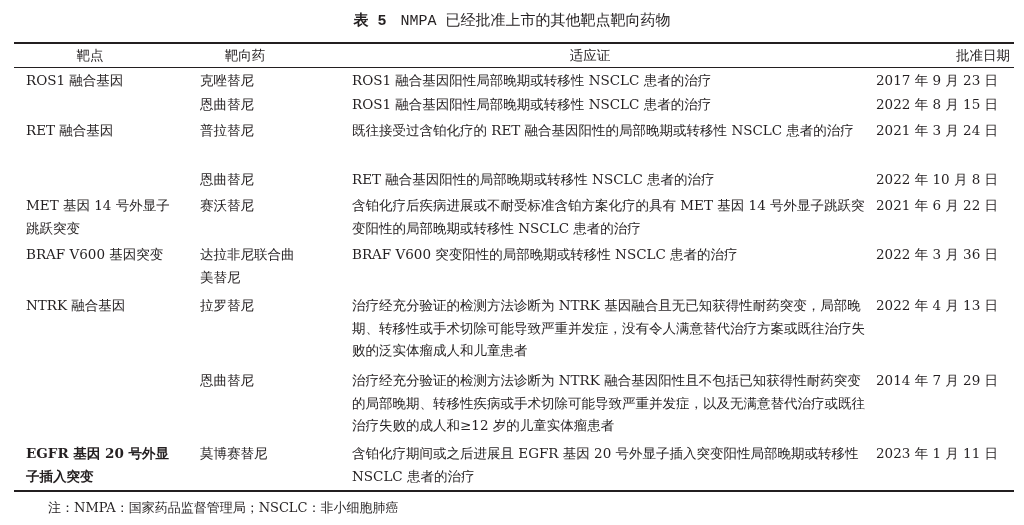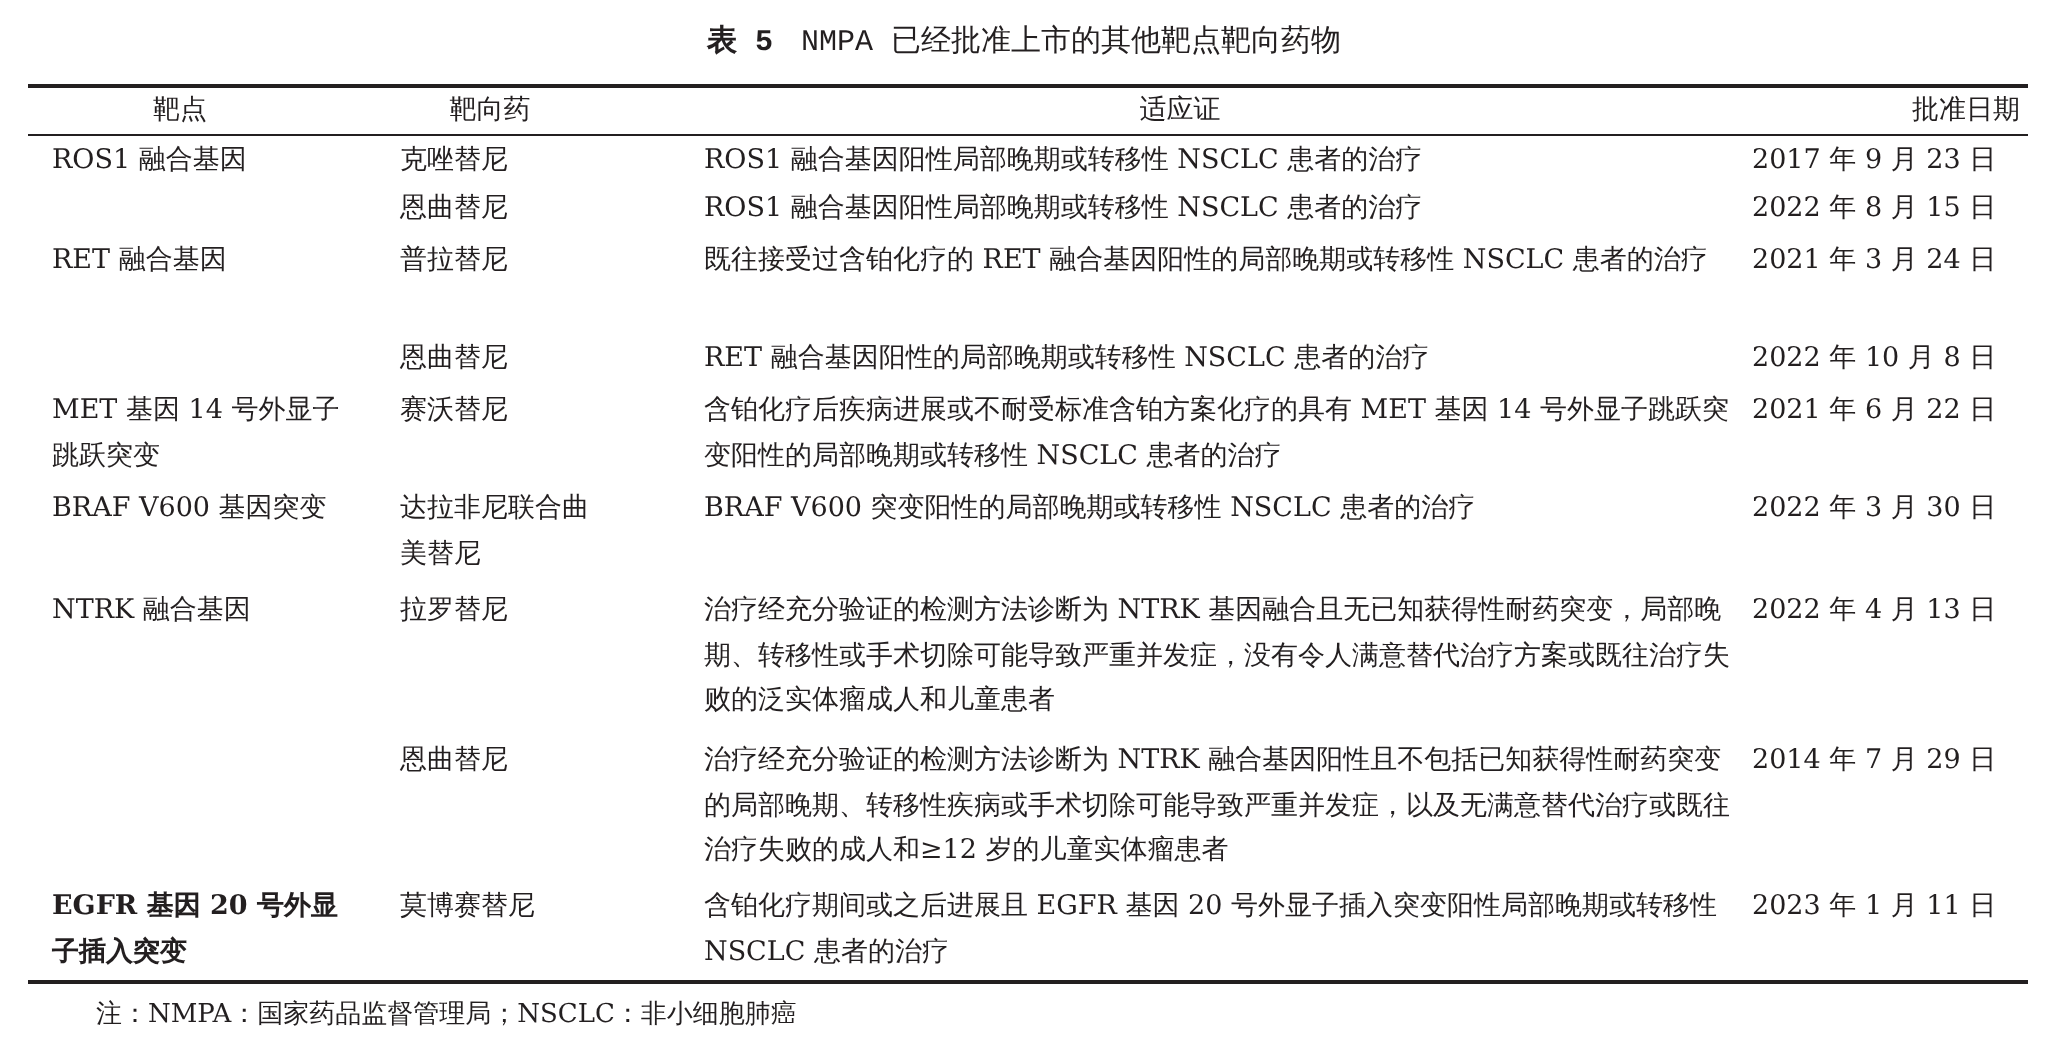--- a/index.html
+++ b/index.html
@@ -66,21 +66,21 @@
 <div class="cell c-date" style="top:168px">2022 年 10 月 8 日</div>
 
 <div class="cell c-target" style="top:194px; width:150px;">MET 基因 14 号外显子跳跃突变</div>
 <div class="cell c-drug" style="top:194px">赛沃替尼</div>
 <div class="cell c-ind" style="top:194px">含铂化疗后疾病进展或不耐受标准含铂方案化疗的具有 MET 基因 14 号外显子跳跃突变阳性的局部晚期或转移性 NSCLC 患者的治疗</div>
 <div class="cell c-date" style="top:194px">2021 年 6 月 22 日</div>
 
 <div class="cell c-target" style="top:243px">BRAF V600 基因突变</div>
 <div class="cell c-drug" style="top:243px; width:105px;">达拉非尼联合曲美替尼</div>
 <div class="cell c-ind" style="top:243px">BRAF V600 突变阳性的局部晚期或转移性 NSCLC 患者的治疗</div>
-<div class="cell c-date" style="top:243px">2022 年 3 月 30 日</div>
+<div class="cell c-date" style="top:243px">2022 年 3 月 36 日</div>
 
 <div class="cell c-target" style="top:294px">NTRK 融合基因</div>
 <div class="cell c-drug" style="top:294px">拉罗替尼</div>
 <div class="cell c-ind" style="top:294px">治疗经充分验证的检测方法诊断为 NTRK 基因融合且无已知获得性耐药突变，局部晚期、转移性或手术切除可能导致严重并发症，没有令人满意替代治疗方案或既往治疗失败的泛实体瘤成人和儿童患者</div>
 <div class="cell c-date" style="top:294px">2022 年 4 月 13 日</div>
 
 <div class="cell c-drug" style="top:369px">恩曲替尼</div>
 <div class="cell c-ind" style="top:369px">治疗经充分验证的检测方法诊断为 NTRK 融合基因阳性且不包括已知获得性耐药突变的局部晚期、转移性疾病或手术切除可能导致严重并发症，以及无满意替代治疗或既往治疗失败的成人和≥12 岁的儿童实体瘤患者</div>
 <div class="cell c-date" style="top:369px">2014 年 7 月 29 日</div>
 

